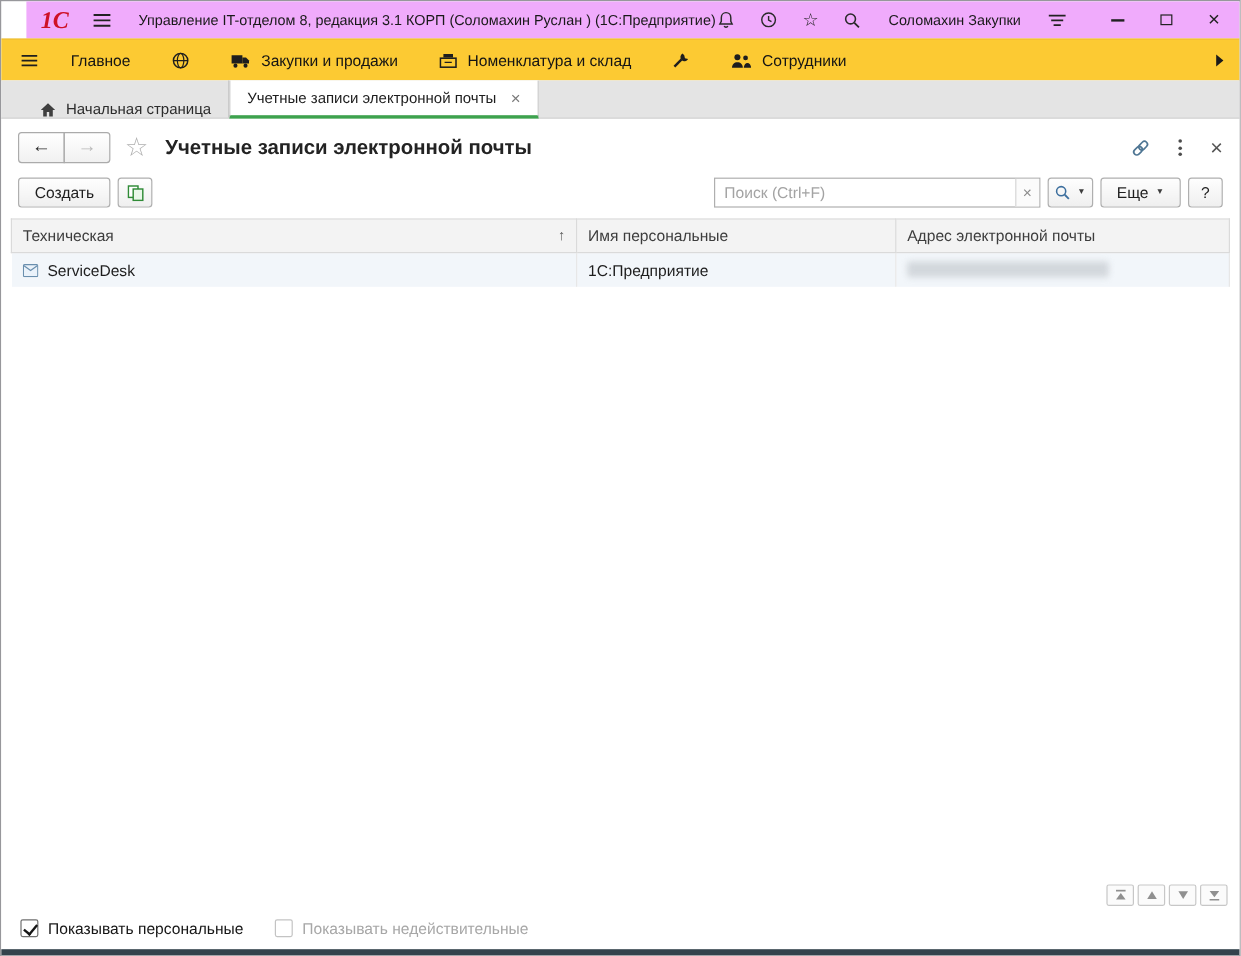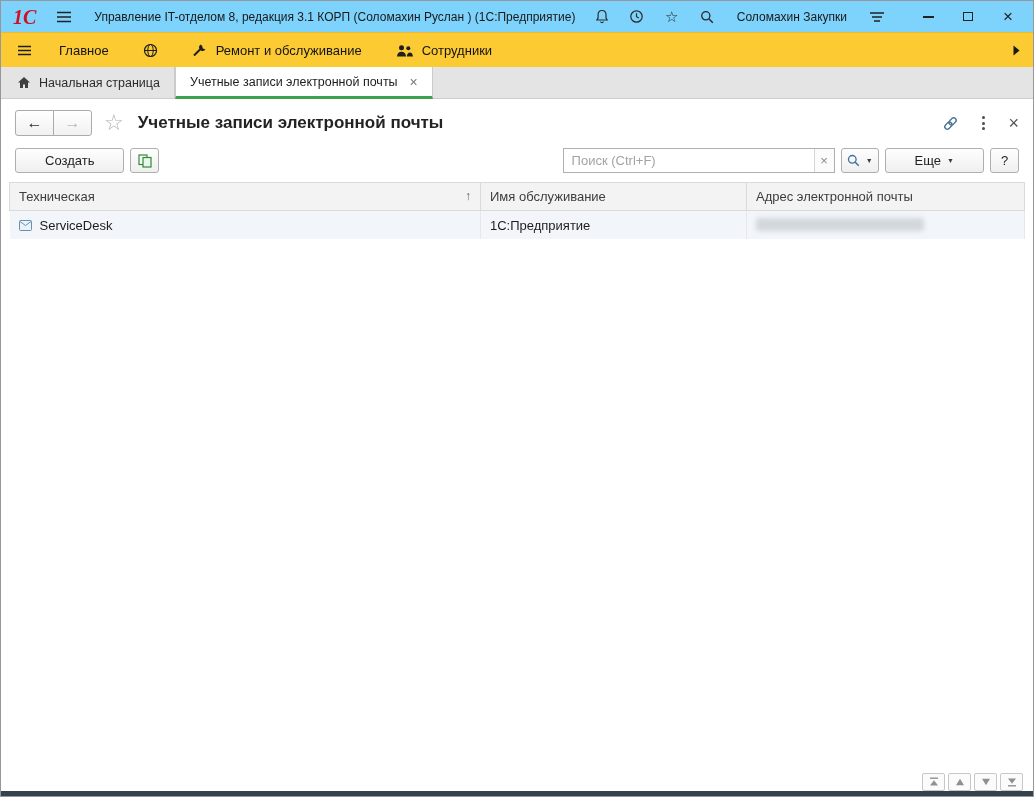--- a/index.html
+++ b/index.html
@@ -1,20 +1,20 @@
 <!DOCTYPE html>
 <html><head>
 <meta charset="utf-8">
 <style>
   html,body{margin:0;padding:0;}
   body{width:1034px;height:797px;overflow:hidden;font-family:"Liberation Sans",sans-serif;background:#fff;}
   .window{width:1034px;height:797px;box-sizing:border-box;border:1px solid #97979b;display:flex;flex-direction:column;background:#fff;overflow:hidden;}
 
   
-  .titlebar{flex:0 0 31px;background:#7dd3fc;display:flex;align-items:center;padding:0 12px;white-space:nowrap;}
+  .titlebar{flex:0 0 31px;background:#f0abfc;display:flex;align-items:center;padding:0 12px;white-space:nowrap;margin-left:21px;}
   .logo{color:#ce1126;font-family:"Liberation Serif",serif;font-style:italic;font-weight:bold;font-size:20px;line-height:1;}
   .tb-burger{margin-left:20px;display:flex;align-items:center;}
   .tb-title{margin-left:22px;font-size:12px;color:#191919;text-align:right;}
   .tb-right{margin-left:auto;display:flex;align-items:center;gap:17px;}
   .tb-icon{display:flex;align-items:center;justify-content:center;width:18px;height:18px;}
   .tb-user{font-size:12px;color:#191919;margin:0 4px;}
   .win-controls{display:flex;align-items:center;gap:14px;margin-left:12px;}
   .win-btn{width:26px;height:22px;display:flex;align-items:center;justify-content:center;cursor:default;}
   .min-glyph{width:11px;height:2px;background:#222;display:block;}
   .max-glyph{width:10px;height:9px;border:1px solid #222;display:block;box-sizing:border-box;}
@@ -22,42 +22,42 @@
 
   
   .menubar{flex:0 0 34px;background:#fcca33;display:flex;align-items:stretch;padding:0 6px;border-top:1px solid rgba(0,0,0,.07);}
   .mb-burger{display:flex;align-items:center;padding:0 10px;}
   .menu-item{display:flex;align-items:center;gap:9px;padding:0 17px;font-size:13px;color:#141414;cursor:default;}
   .menu-more{margin-left:auto;display:flex;align-items:center;padding:0 6px;}
 
   
   .tabbar{flex:0 0 31px;background:#e4e4e4;display:flex;align-items:stretch;border-bottom:1px solid #cdcdcd;}
   .tab{display:flex;align-items:center;gap:8px;padding:0 14px;font-size:12.5px;color:#2c2c2c;border-right:1px solid #cbcbcb;cursor:default;}
-  .tab.home{padding-left:16px;}
+  .tab.home{padding-left:32px;align-items:flex-end;}
   .tab.active{background:#fff;border-left:1px solid #cbcbcb;border-bottom:3px solid #3da24e;margin-bottom:-1px;color:#1d1d1d;}
   .tab-close{font-size:14px;color:#7a7a7a;margin-left:4px;line-height:1;}
 
   
   .content{flex:1;display:flex;flex-direction:column;background:#fff;min-height:0;}
 
   .page-header{display:flex;align-items:center;padding:11px 14px 7px 14px;}
   .nav-group{display:flex;}
   .nav-btn{width:37px;height:24px;border:1px solid #ababab;background:linear-gradient(#ffffff,#f1f1f1);display:flex;align-items:center;justify-content:center;font-size:16px;line-height:1;}
   .nav-btn.back{border-radius:3px 0 0 3px;color:#2b2b2b;}
   .nav-btn.fwd{border-radius:0 3px 3px 0;margin-left:-1px;color:#b9b9b9;}
   .fav-star{font-size:22px;color:#b0b0b0;margin:0 8px 0 12px;line-height:1;}
   .page-title{font-size:17px;font-weight:bold;color:#232323;margin-left:6px;}
   .ph-right{margin-left:auto;display:flex;align-items:center;gap:21px;}
   .dots-icon{display:inline-flex;flex-direction:column;gap:2.5px;padding:2px;}
   .dots-icon i{width:3px;height:3px;border-radius:50%;background:#4c4c4c;}
   .ph-close{font-size:18px;color:#555;line-height:1;}
 
   
   .toolbar{display:flex;align-items:center;padding:5px 14px 9px 14px;gap:6px;}
-  .btn{height:25px;box-sizing:border-box;padding:0 29px;border:1px solid #afafaf;border-radius:3px;background:linear-gradient(#fefefe,#efefef);font-size:13px;color:#1f1f1f;display:inline-flex;align-items:center;gap:6px;font-family:"Liberation Sans",sans-serif;}
+  .btn{height:25px;box-sizing:border-box;padding:0 13px;border:1px solid #afafaf;border-radius:3px;background:linear-gradient(#fefefe,#efefef);font-size:13px;color:#1f1f1f;display:inline-flex;align-items:center;gap:6px;font-family:"Liberation Sans",sans-serif;}
   .btn.icon-only{width:29px;padding:0;justify-content:center;}
   .search-box{margin-left:auto;width:272px;height:25px;box-sizing:border-box;border:1px solid #afafaf;background:#fff;display:flex;align-items:stretch;}
   .search-box input{flex:1;border:none;outline:none;padding:0 8px;font-size:13px;color:#4c1d95;font-family:"Liberation Sans",sans-serif;background:transparent;}
   .search-box input::placeholder{color:#a3a3a3;}
   .sb-clear{width:20px;border:none;border-left:1px solid #d6d6d6;background:#fbfbfb;color:#8b8b8b;font-size:13px;line-height:1;padding:0;}
   .dd{font-size:7px;color:#3d3d3d;line-height:1;}
 
   
   table.list{width:calc(100% - 16px);margin:0 8px;border-collapse:collapse;table-layout:fixed;font-size:13px;}
   table.list th{background:#f3f3f3;border:1px solid #dadada;height:27px;padding:0 9px;text-align:left;font-weight:normal;color:#3d3d3d;}
@@ -152,26 +152,46 @@
       <span style="display:flex;">
         <svg width="15" height="15" viewBox="0 0 15 15">
             <circle cx="7.5" cy="7.5" r="6" fill="none" stroke="#1e1e1e" stroke-width="1.2"></circle>
             <ellipse cx="7.5" cy="7.5" rx="2.7" ry="6" fill="none" stroke="#1e1e1e" stroke-width="1"></ellipse>
             <path d="M1.5 7.5h12" stroke="#1e1e1e" stroke-width="1"></path>
           </svg>
       </span>
     </span>
     <span class="menu-item">
       <span style="display:flex;">
+        <svg width="17" height="13" viewBox="0 0 17 13">
+            <path d="M1 2h9v7H1z" fill="#1e1e1e"></path>
+            <path d="M10 4h3l2.5 2.5V9H10z" fill="#1e1e1e"></path>
+            <circle cx="4.2" cy="10.7" r="1.7" fill="#1e1e1e"></circle>
+            <circle cx="12.6" cy="10.7" r="1.7" fill="#1e1e1e"></circle>
+          </svg>
+      </span>
+      <span>Закупки и продажи</span>
+    </span>
+    <span class="menu-item">
+      <span style="display:flex;">
+        <svg width="15" height="13" viewBox="0 0 15 13">
+            <path d="M3.5 1h8v3h-8z" fill="#1e1e1e"></path>
+            <rect x="1" y="4.5" width="13" height="7.5" fill="none" stroke="#1e1e1e" stroke-width="1.3"></rect>
+            <path d="M4.5 8h6" stroke="#1e1e1e" stroke-width="1.2"></path>
+          </svg>
+      </span>
+      <span>Номенклатура и склад</span>
+    </span>
+    <span class="menu-item">
+      <span style="display:flex;">
         <svg width="15" height="14" viewBox="0 0 15 14">
             <path d="M2 12.5L8 6.5" stroke="#1e1e1e" stroke-width="2"></path>
             <path d="M8.8 1.6a3.4 3.4 0 1 0 4.6 4.6l-2.6-.6-.6-2.6z" fill="#1e1e1e"></path>
           </svg>
       </span>
-      <span>Ремонт и обслуживание</span>
     </span>
     <span class="menu-item">
       <span style="display:flex;">
         <svg width="17" height="13" viewBox="0 0 17 13">
             <circle cx="5.5" cy="3.8" r="2.5" fill="#1e1e1e"></circle>
             <path d="M1 12.5c0-3.1 2-4.7 4.5-4.7S10 9.4 10 12.5z" fill="#1e1e1e"></path>
             <circle cx="12.3" cy="4.3" r="2" fill="#1e1e1e"></circle>
             <path d="M10.8 12.5c.2-2.6 1.5-4.1 3-4.1 1.7 0 3 1.6 3.2 4.1z" fill="#1e1e1e"></path>
           </svg>
       </span>
@@ -261,21 +281,21 @@
           <col style="width:471px">
           <col style="width:266px">
           <col>
         </colgroup>
       <thead>
         <tr>
           <th>
             <span class="sort">↑</span>
             <span>Техническая</span>
           </th>
-          <th><span>Имя обслуживание</span></th>
+          <th><span>Имя персональные</span></th>
           <th><span>Адрес электронной почты</span></th>
         </tr>
       </thead>
       <tbody>
         <tr class="row-a">
           <td>
             <span class="cell-name">
               <span style="display:flex;">
                 <svg width="13" height="11" viewBox="0 0 13 11">
                     <rect x="0.5" y="0.5" width="12" height="10" rx="1" fill="#eaf2fa" stroke="#6a8fae"></rect>
@@ -309,16 +329,26 @@
           </svg>
       </span>
       <span class="mini-btn">
         <svg width="10" height="10" viewBox="0 0 10 10">
             <path d="M5 6.8L1 1.5h8z" fill="#909090"></path>
             <path d="M1 8.8h8" stroke="#909090" stroke-width="1.4"></path>
           </svg>
       </span>
     </div>
 
+    <div class="footer">
+      <span class="cb-wrap">
+        <span class="cb checked"></span>
+        <span class="cb-label">Показывать персональные</span>
+      </span>
+      <span class="cb-wrap disabled">
+        <span class="cb"></span>
+        <span class="cb-label">Показывать недействительные</span>
+      </span>
+    </div>
   </div>
 
   <div class="bottom-strip"></div>
 </div>
 
 </body></html>

